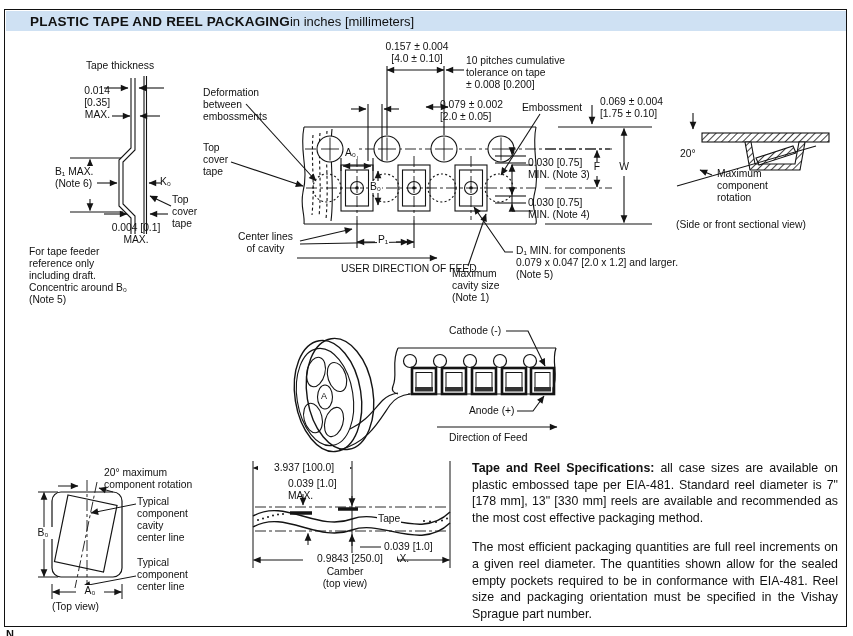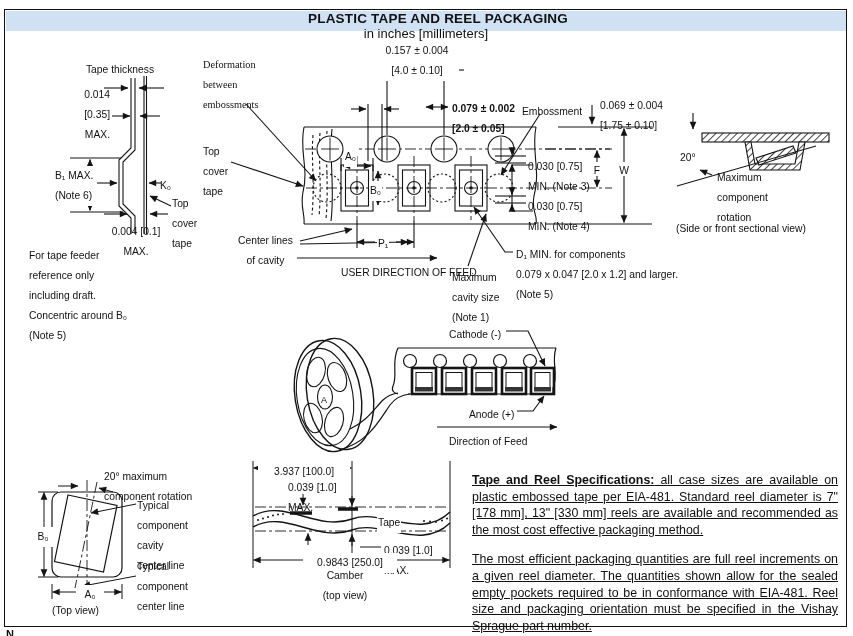--- a/index.html
+++ b/index.html
@@ -5,38 +5,38 @@
   html,body{margin:0;padding:0;background:#fff;}
   #page{position:relative;width:853px;height:636px;background:#fff;overflow:hidden;
         font-family:"Liberation Sans","DejaVu Sans",sans-serif;color:#111;}
   #border-frame{position:absolute;left:4px;top:9px;width:843px;height:618px;
         border:1.6px solid #111;box-sizing:border-box;}
   #header-bar{position:absolute;left:6px;top:11px;width:840px;height:20px;
         display:flex;align-items:center;}
   #header-bar .t{font-size:13.5px;font-weight:bold;margin-left:24px;letter-spacing:.2px;}
   #header-bar .s{font-size:13px;font-weight:normal;}
   svg{position:absolute;left:0;top:0;}
-  .lbl{position:absolute;font-size:10.3px;line-height:20px;white-space:pre-line;color:#111;}
+  .lbl{position:absolute;font-size:10.3px;line-height:12px;white-space:pre-line;color:#111;}
   .c{text-align:center;}
   .r{text-align:right;}
   .bg{background:#fff;padding:0 1px;}
   #specs{position:absolute;left:472px;top:460px;width:366px;font-size:12.4px;
         line-height:16.6px;text-align:justify;}
-  #specs p{margin:12px 0 13px 0;text-decoration:underline;}
+  #specs p{margin:0 0 13px 0;}
   #specs .b{font-weight:bold;}
   #hub-mark{position:absolute;font-size:9px;}
   #footer-n{position:absolute;left:6px;top:628px;font-size:11px;font-weight:bold;}
 </style>
 </head>
 <body>
 
 <div id="page">
 
   <div id="border-frame"></div>
-  <div id="header-bar" style="background:#cfe1f3;flex-direction:column;">
+  <div id="header-bar" style="background:#cfe1f3;">
     <span class="t">PLASTIC TAPE AND REEL PACKAGING</span>
       <span class="s"> in inches [millimeters]</span>
   </div>
 
   <svg width="853" height="636" viewBox="0 0 853 636">
     <defs>
       <marker id="ah" viewBox="0 0 10 10" refX="9" refY="5" markerWidth="9" markerHeight="8" orient="auto-start-reverse" markerUnits="userSpaceOnUse">
         <path d="M0,0.8 L9.5,5 L0,9.2 z" fill="#141414"></path>
       </marker>
       <pattern id="ht" width="5" height="5" patternUnits="userSpaceOnUse" patternTransform="rotate(45)">
@@ -292,26 +292,29 @@
 cover
 tape</div>
   <div class="lbl c" style="left:104px;top:222px;width:64px;">0.004 [0.1]
 MAX.</div>
   <div class="lbl" style="left:29px;top:246px;">For tape feeder
 reference only
 including draft.
 Concentric around B₀
 (Note 5)</div>
 
-  <div class="lbl" style="left:203px;top:55px;font-family:Liberation Serif, serif;">Deformation
+  <div class="lbl" style="left:203px;top:87px;">Deformation
 between
 embossments</div>
   <div class="lbl c bg" style="left:375px;top:41px;width:82px;">0.157 ± 0.004
 [4.0 ± 0.10]</div>
-  <div class="lbl" style="left:452px;top:99px;font-weight:bold;">0.079 ± 0.002
+  <div class="lbl" style="left:466px;top:55px;">10 pitches cumulative
+tolerance on tape
+± 0.008 [0.200]</div>
+  <div class="lbl" style="left:440px;top:99px;">0.079 ± 0.002
 [2.0 ± 0.05]</div>
   <div class="lbl" style="left:522px;top:102px;">Embossment</div>
   <div class="lbl" style="left:600px;top:96px;">0.069 ± 0.004
 [1.75 ± 0.10]</div>
   <div class="lbl" style="left:203px;top:142px;">Top
 cover
 tape</div>
   <div class="lbl bg" style="left:344px;top:147px;">A₀</div>
   <div class="lbl bg" style="left:369px;top:181px;">B₀</div>
   <div class="lbl" style="left:528px;top:157px;">0.030 [0.75]

